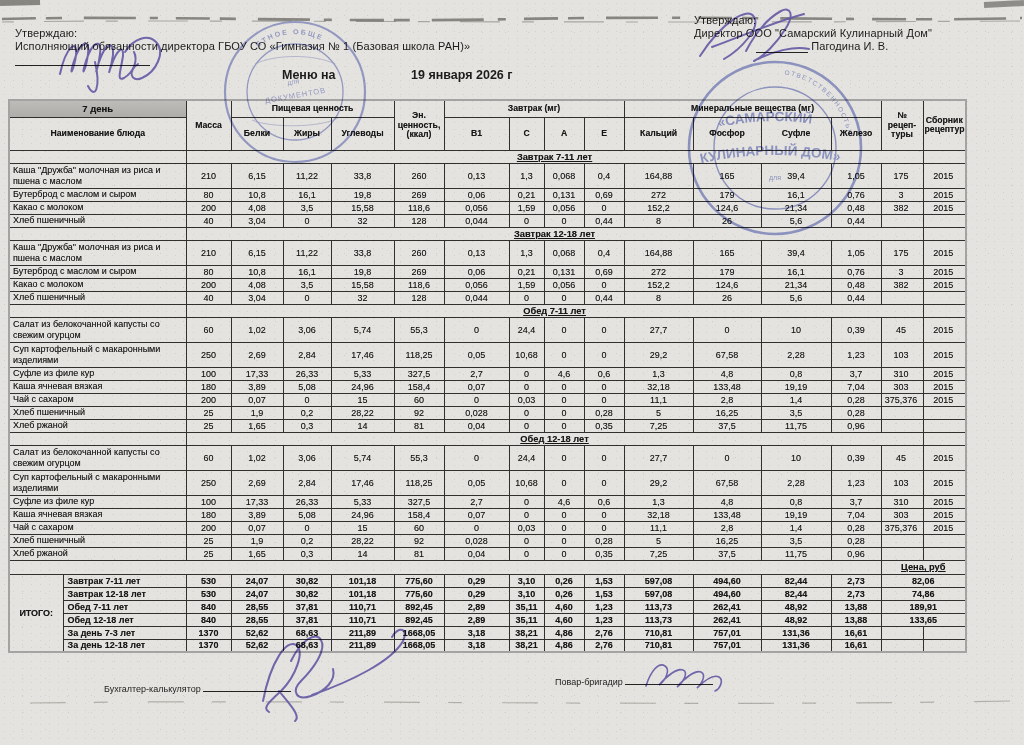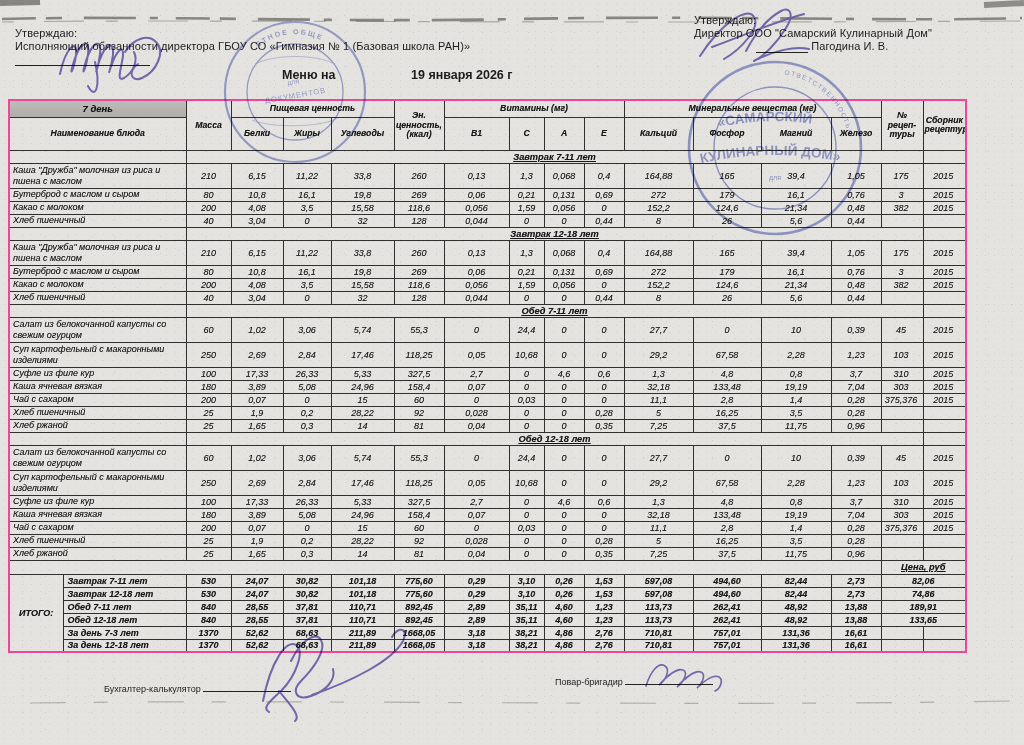--- a/index.html
+++ b/index.html
@@ -25,21 +25,21 @@
   #approve-right{left:694px;top:14px;width:320px;z-index:3;}
   #approve-right .ln3{margin-left:62px;}
   .sig-line{display:inline-block;border-bottom:1px solid #222;height:10px;vertical-align:bottom;}
   #menu-title{left:282px;top:68px;z-index:3;font-size:12.5px;font-weight:bold;}
   #menu-title .date{margin-left:72px;text-align:right;}
   
   #menu-table{left:8px;top:99px;z-index:2;}
   table{border-collapse:collapse;table-layout:fixed;width:957px;background:transparent;
         font-size:9px;color:#161616;text-shadow:0 0 .4px rgba(20,20,20,.45);}
   td,th{border:1px solid #31302e;padding:0 1px;overflow:hidden;}
-  table{border:2px solid #ec4899;font-style:italic;}
+  table{border:2px solid #a3a3a3;}
   th{font-weight:bold;font-size:8.7px;line-height:9.5px;text-align:center;}
   thead tr.r1{height:17px;}
   thead tr.r2{height:33px;}
   th.day{background:linear-gradient(#bdbcb8,#aeada9);font-size:9.5px;}
   tbody tr{height:13px;}
   tbody tr.tall{height:25px;}
   tr.section-row{height:13px;}
   td.section-title{font-weight:bold;text-decoration:underline;text-align:center;font-size:9.3px;border-left:1px solid #31302e;}
   td.name{text-align:left;padding-left:3px;line-height:11px;font-size:9px;}
   td.num{text-align:center;font-size:9px;}
@@ -100,37 +100,37 @@
         <col style="width:50px">
         <col style="width:42px">
         <col style="width:43px">
   </colgroup>
   <thead>
     <tr class="r1">
       <th class="day" colspan="2">7 день</th>
       <th rowspan="2">Масса</th>
       <th colspan="3">Пищевая ценность</th>
       <th rowspan="2">Эн. ценность, (ккал)</th>
-      <th colspan="4">Витамины (мг)</th>
+      <th colspan="4">Завтрак (мг)</th>
       <th colspan="4">Минеральные вещества (мг)</th>
       <th rowspan="2">№ рецеп-туры</th>
       <th rowspan="2">Сборник рецептур</th>
     </tr>
     <tr class="r2">
       <th colspan="2">Наименование блюда</th>
       <th>Белки</th>
       <th>Жиры</th>
       <th>Углеводы</th>
       <th>В1</th>
       <th>С</th>
       <th>А</th>
       <th>Е</th>
       <th>Кальций</th>
       <th>Фосфор</th>
-      <th>Магний</th>
+      <th>Суфле</th>
       <th>Железо</th>
     </tr>
   </thead>
   <tbody id="tbody">
         <tr class="section-row">
           <td colspan="2"></td>
           <td class="section-title" colspan="14">Завтрак 7-11 лет</td>
         </tr>
         <tr class="tall">
           <td class="name" colspan="2">Каша "Дружба" молочная из риса и пшена с маслом</td>

